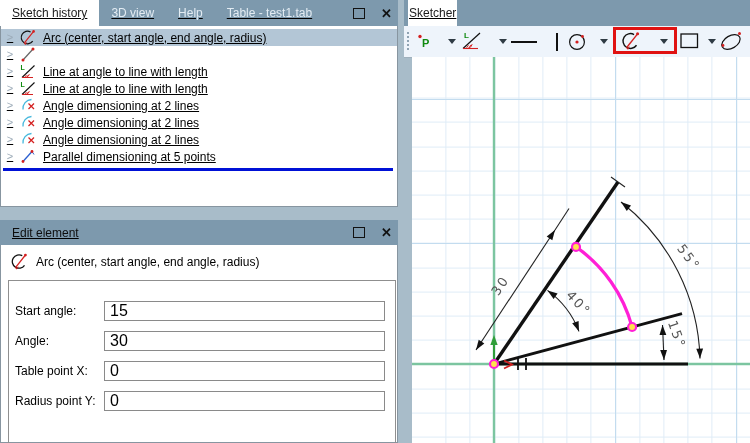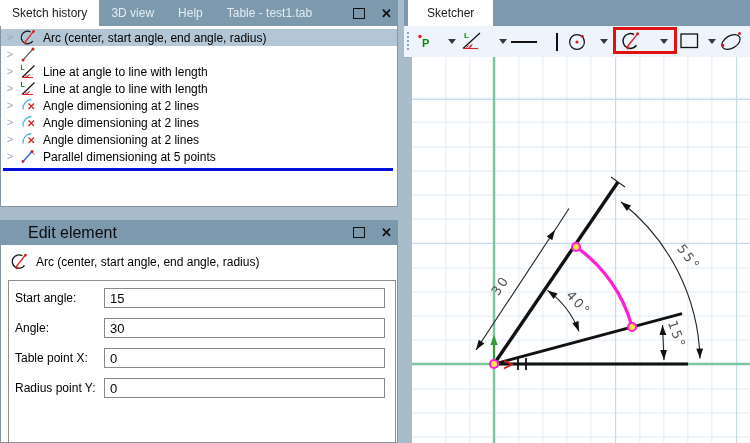--- a/index.html
+++ b/index.html
@@ -1,53 +1,53 @@
 <!DOCTYPE html>
 <html><head>
 <meta charset="utf-8">
 <style>
   html,body{margin:0;padding:0;}
   #root{position:relative;width:750px;height:443px;background:#a8bcc9;overflow:hidden;
         font-family:"Liberation Sans",sans-serif;-webkit-font-smoothing:antialiased;}
-  .win{position:absolute;}
+  .win{position:absolute;text-decoration:underline;}
   .tabbar{position:relative;height:26px;background:#7d99ad;display:flex;align-items:stretch;}
   .tab{display:flex;align-items:center;padding:0 12px;font-size:12px;color:#e3ecf3;cursor:default;}
   .tab.active{background:#ffffff;color:#1b1b1b;}
   .winbtns{position:absolute;right:6px;top:0;height:26px;display:flex;align-items:center;gap:16px;}
   .btn-max{width:10px;height:9px;border:1.6px solid #111;display:inline-block;}
   .btn-close{font-size:13px;font-weight:600;color:#111;line-height:1;}
   .content{position:relative;background:#fff;border:1px solid #8795a0;border-top:none;box-sizing:border-box;}
 
   
   #history-win{left:0;top:0;width:398px;height:207px;}
   #history-win .content{height:181px;overflow:hidden;padding-top:3px;}
   .trow{display:flex;align-items:center;height:17px;font-size:12px;color:#000;}
   .trow.sel{background:#b3c6d6;}
   .chev{width:18px;text-align:center;color:#9aa9b6;font-size:11px;line-height:1;}
   .ticon{width:17px;height:17px;display:inline-flex;align-items:center;justify-content:center;margin-right:7px;}
   .insertline{position:absolute;left:2px;top:142px;width:390px;height:3px;background:#0011d6;}
 
   
   #edit-win{left:0;top:220px;width:398px;height:223px;}
   .titlebar{position:relative;height:25px;background:#7d99ad;display:flex;align-items:center;}
-  .titlebar .title{font-size:16px;color:#0d0d0d;margin-left:28px;}
+  .titlebar .title{font-size:12px;color:#0d0d0d;margin-left:12px;}
   .titlebar .winbtns{height:25px;}
   #edit-win .content{height:198px;}
   .etype{position:absolute;left:10px;top:8px;display:flex;align-items:center;font-size:12px;color:#000;}
   .etype .ticon{margin-right:8px;}
   .groupbox{position:absolute;left:7px;top:35px;width:388px;height:170px;border:1px solid #8f8f8f;box-sizing:border-box;}
   .frow{display:flex;align-items:center;margin:0 0 10px 6px;height:20px;}
-  .frow:first-child{margin-top:7px;}
+  .frow:first-child{margin-top:20px;}
   .frow label{width:89px;font-size:12px;color:#000;}
-  .frow input{width:274px;height:18px;border:1px solid #8a8a8a;font-size:13px;padding:0 0 0 5px;
+  .frow input{width:274px;height:18px;border:1px solid #8a8a8a;font-size:16px;padding:0 0 0 5px;
               font-family:"Liberation Sans",sans-serif;color:#000;background:#fff;outline:none;}
 
   
   #sketcher-win{left:404px;top:0;width:346px;height:443px;}
-  #sketcher-win .tab.active{margin-left:4px;padding:0 19px;}
+  #sketcher-win .tab.active{margin-left:4px;padding:0 1px;}
   .toolbar{position:relative;height:31px;background:#eef4fb;border-bottom:1px solid #9fb0bc;}
   .titem{position:absolute;}
   .dd{position:absolute;width:0;height:0;border-left:4px solid transparent;border-right:4px solid transparent;border-top:5px solid #2f3b44;}
   .handle{left:3px;top:6px;width:2px;height:20px;background:repeating-linear-gradient(#8fa3b3 0 2px,transparent 2px 4px);}
   .redbox{position:absolute;left:209px;top:1px;width:64px;height:27px;border:3px solid #e01212;box-sizing:border-box;}
 
   
   .canvas{position:absolute;left:8px;top:57px;width:338px;height:386px;background-color:#fff;
     background-image:
       repeating-linear-gradient(90deg, transparent 0, transparent 120px, #c3dcef 120px, #c3dcef 121px),

